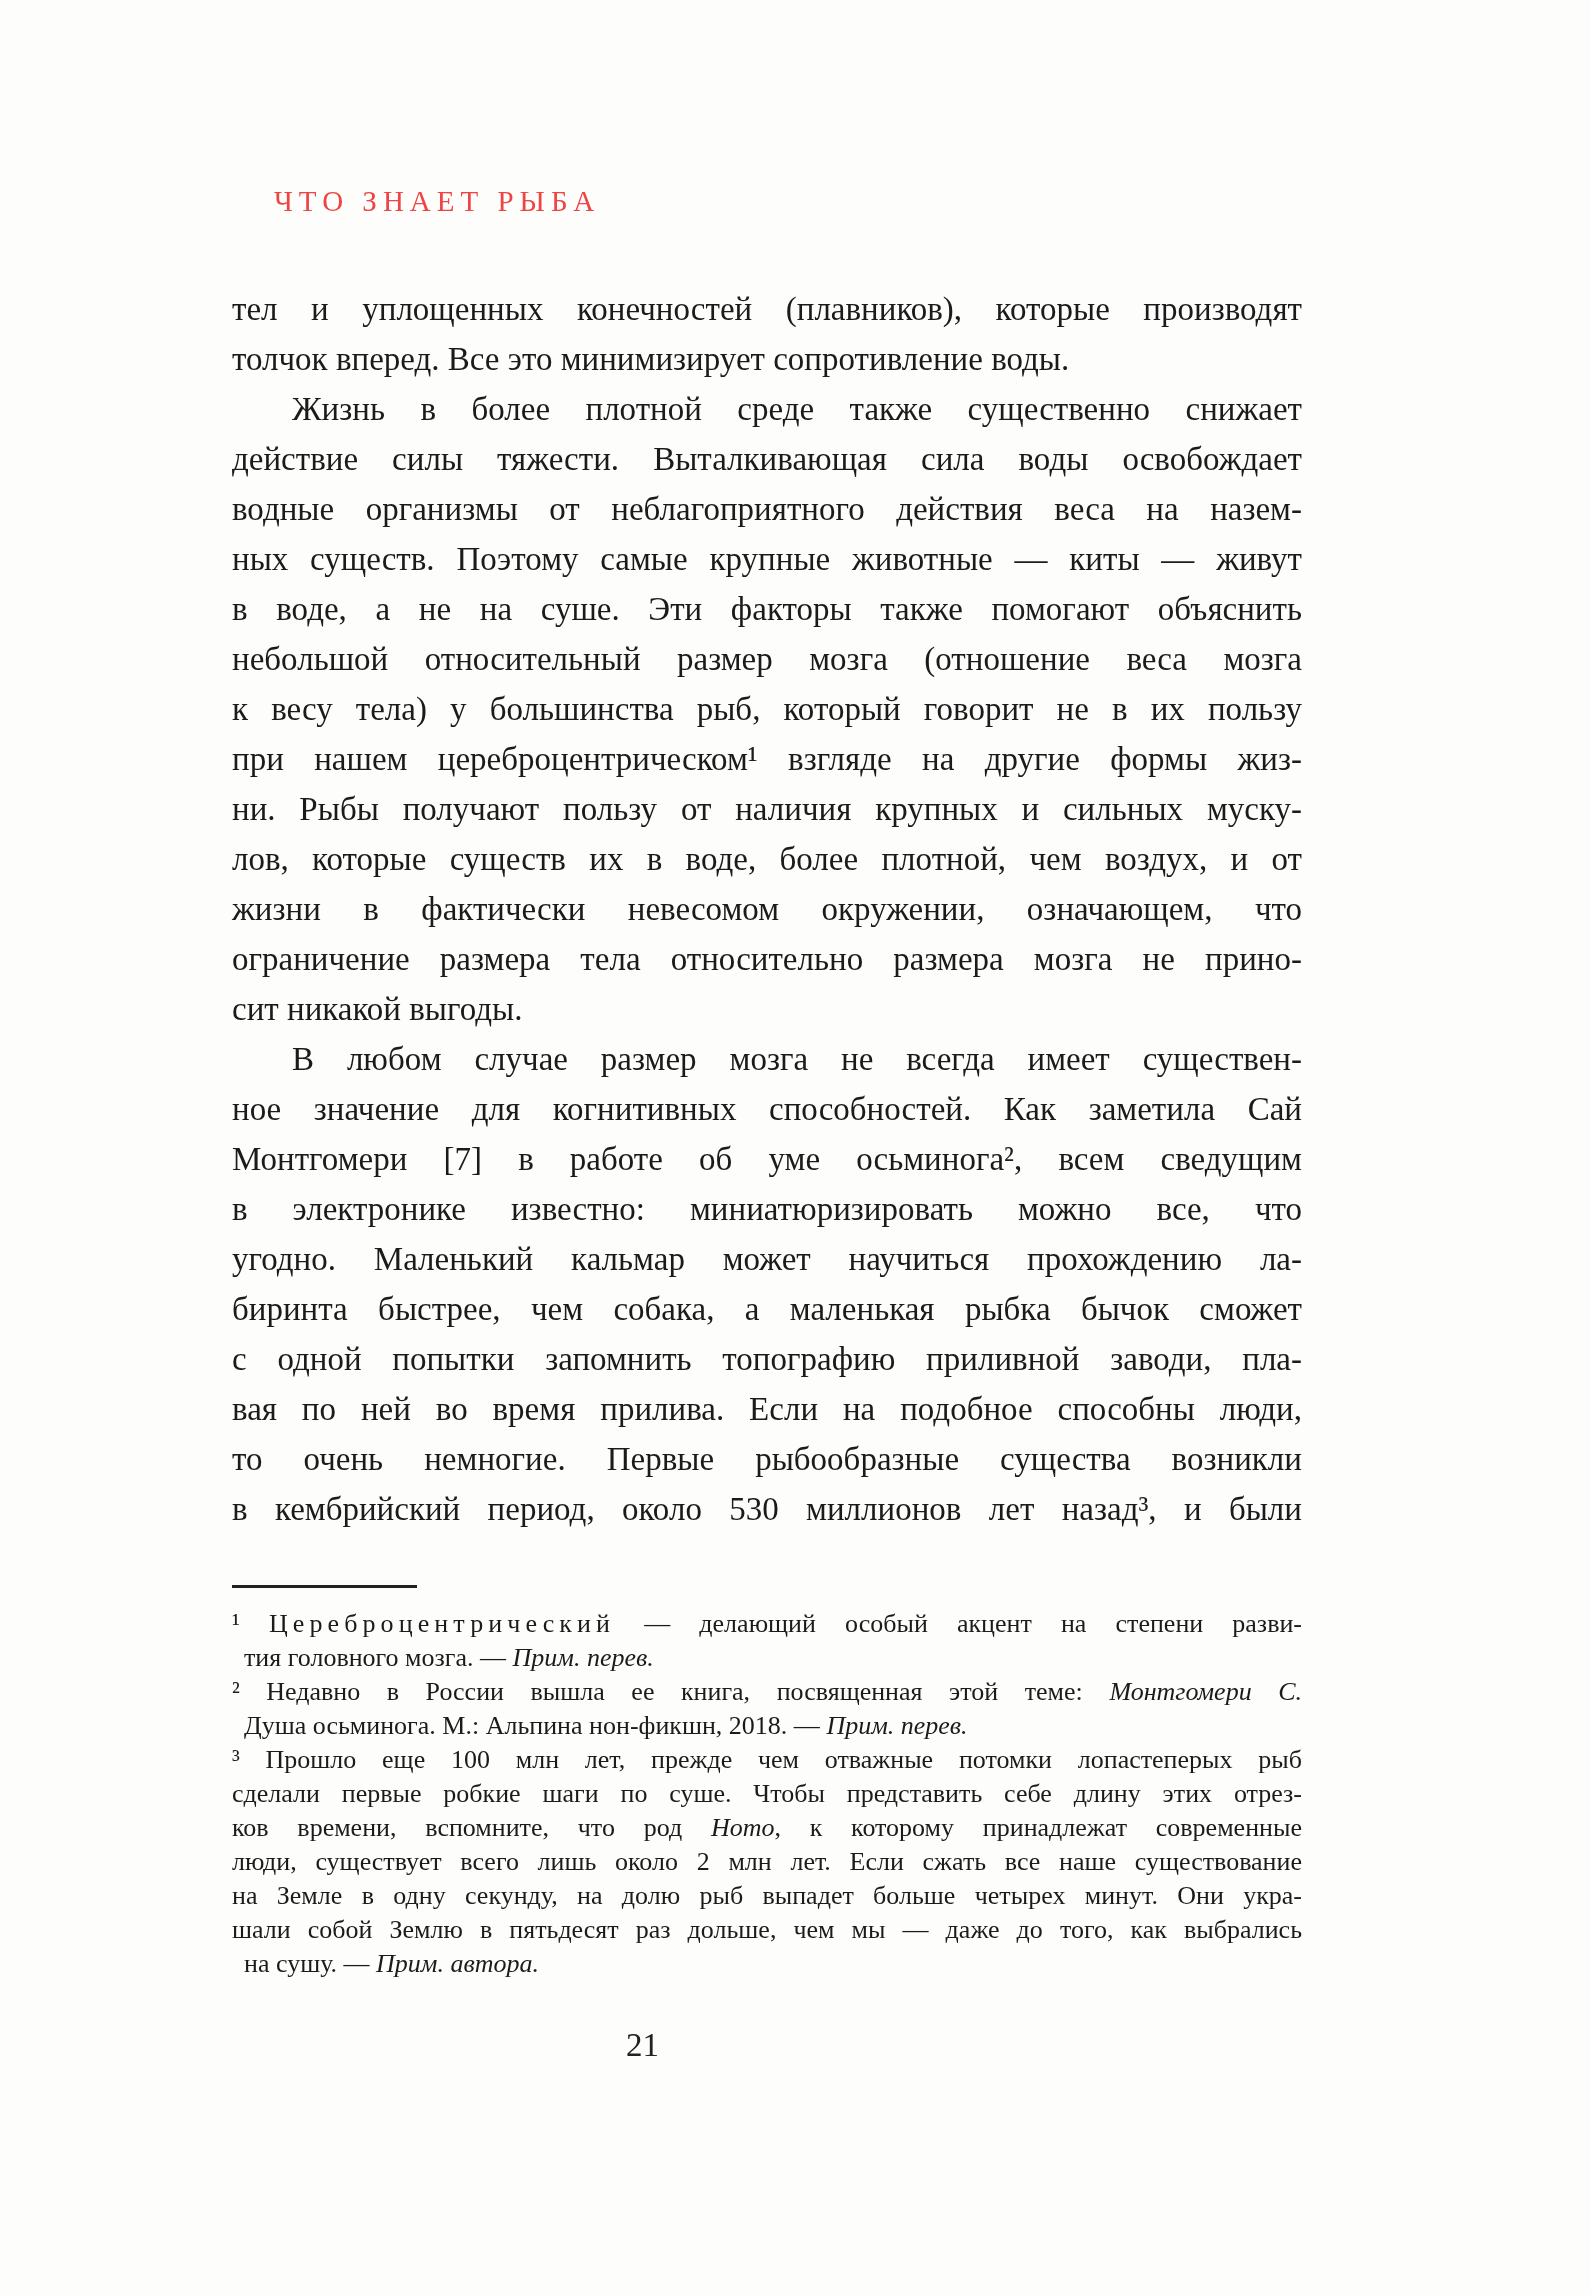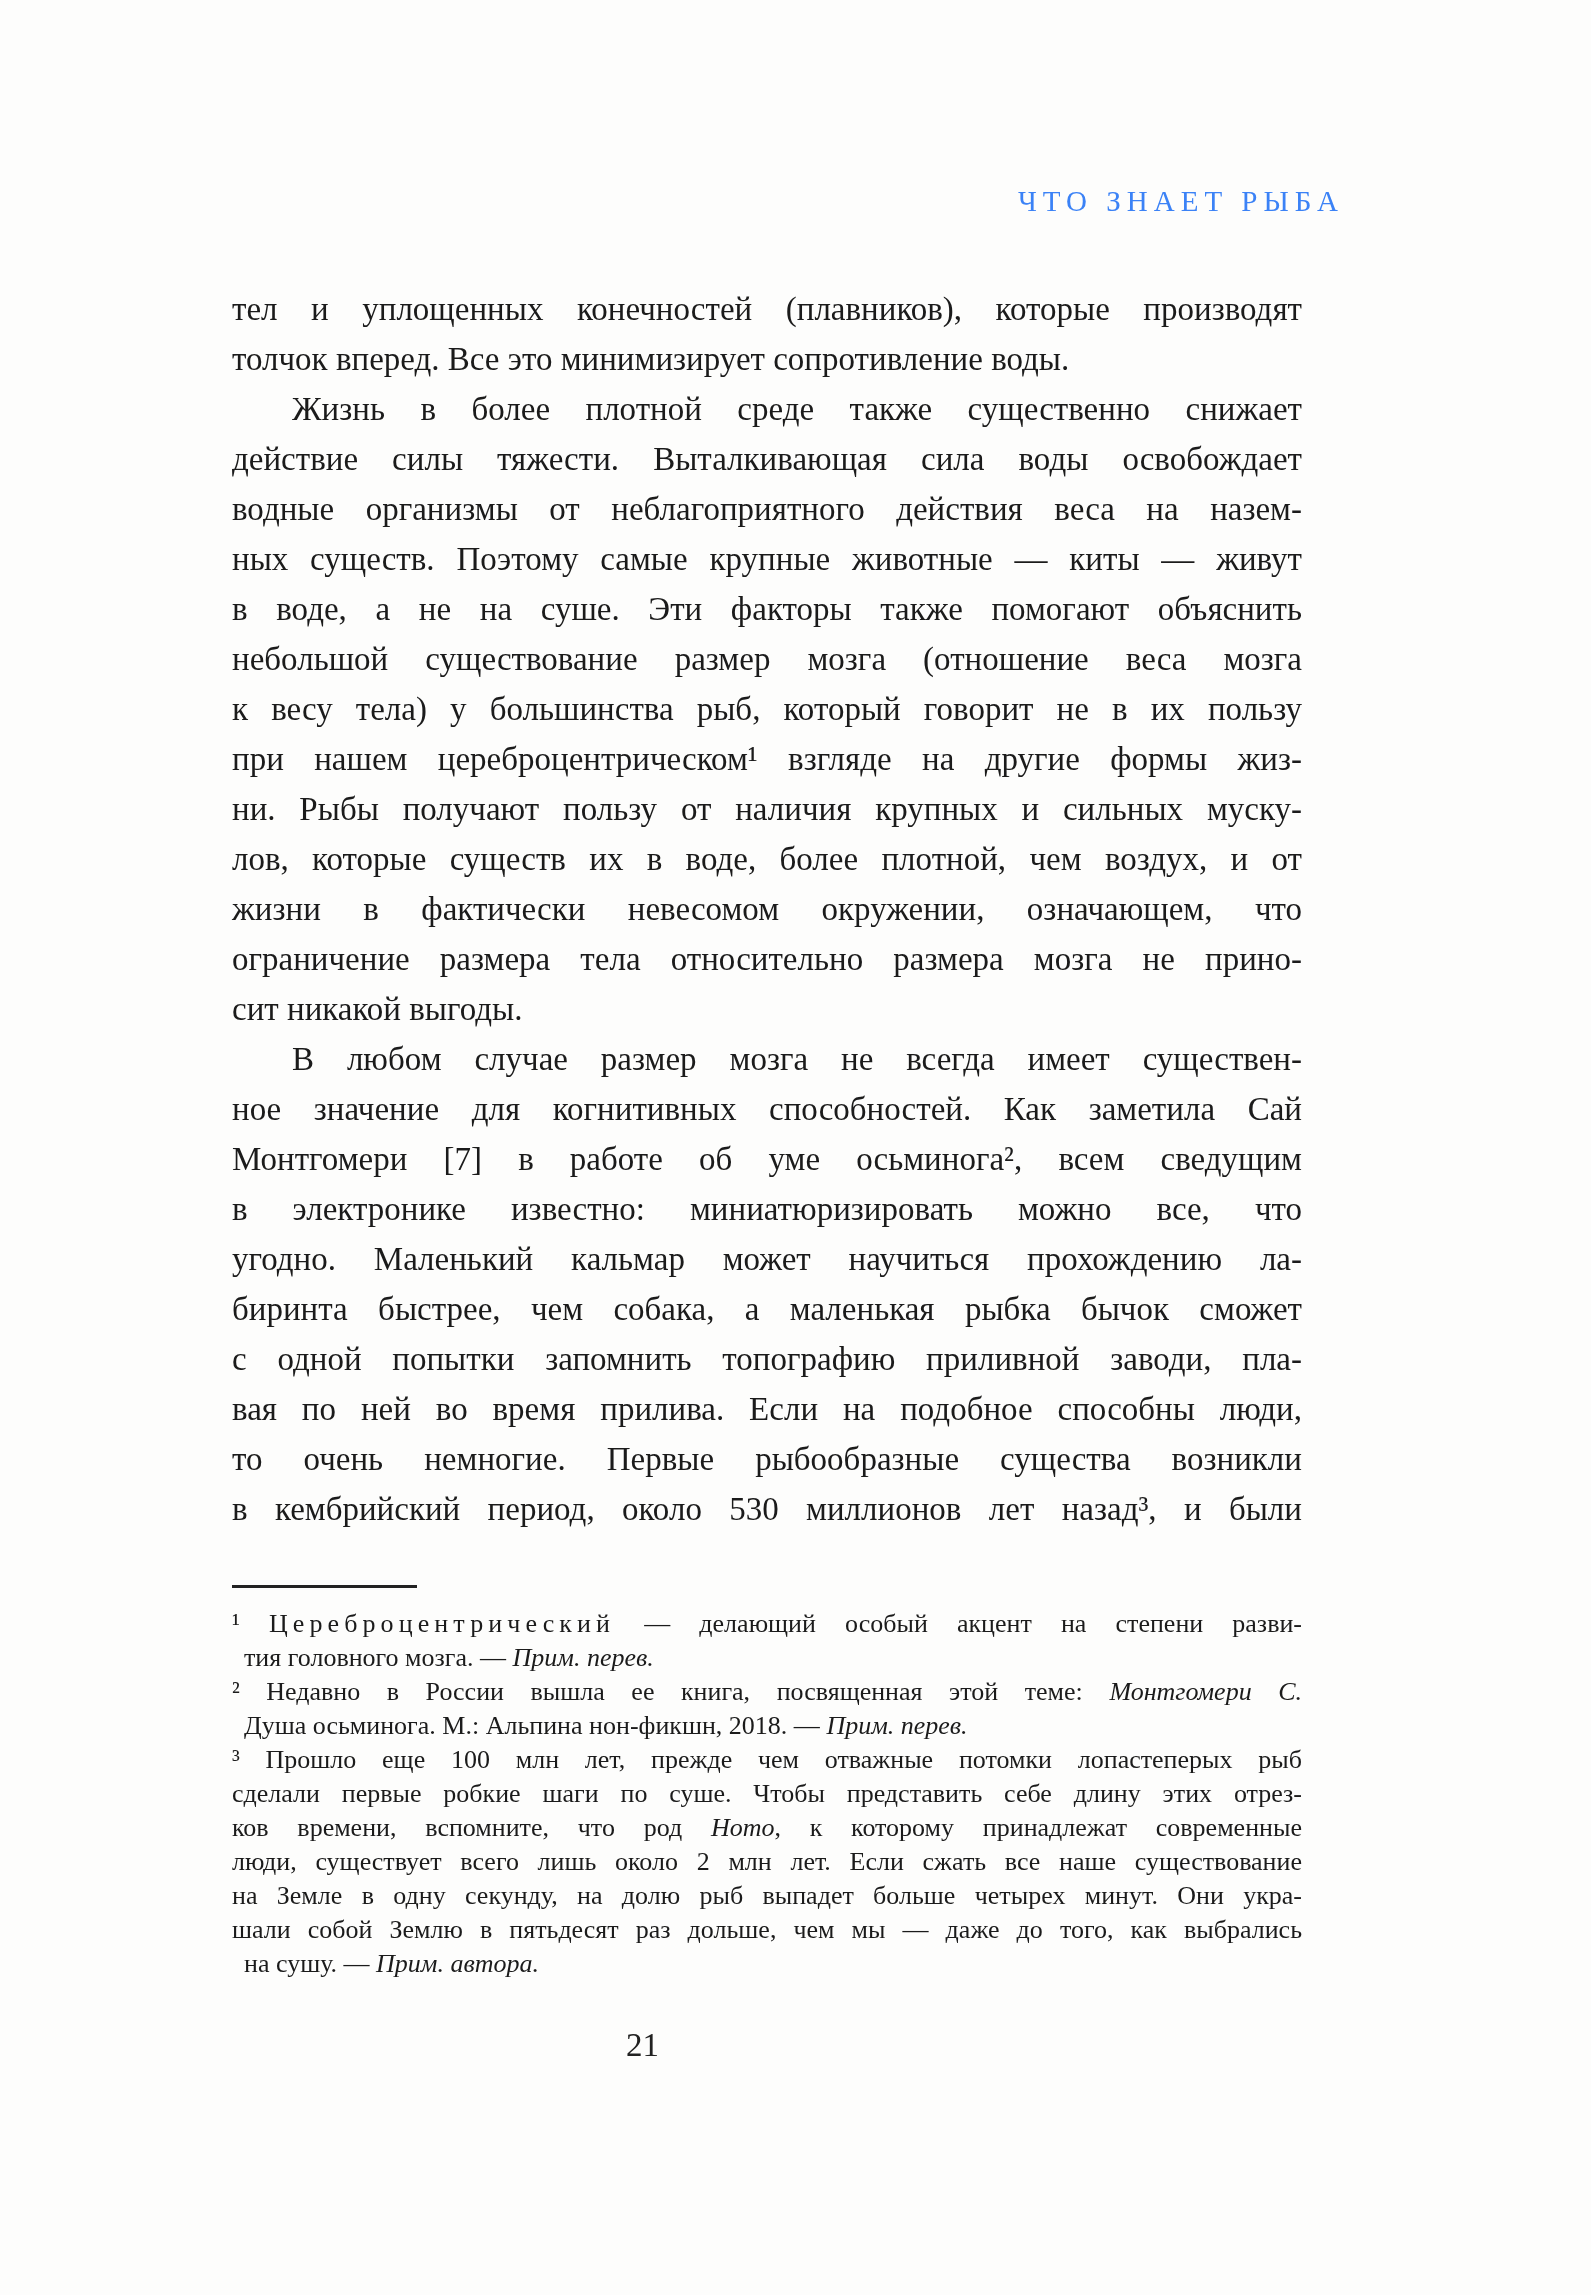--- a/index.html
+++ b/index.html
@@ -8,24 +8,24 @@
     position:relative;
     width:1591px;height:2295px;
     margin:0 auto;
     background:#fdfdfc;
     font-family:"Liberation Serif","DejaVu Serif",serif;
     color:#1b1b1b;
     overflow:hidden;
   }
   .running-head{
     position:absolute;top:182px;left:274px;width:1070px;
-    text-align:right;
+    text-align:left;
     font-size:29px;line-height:38px;
     letter-spacing:6px;
-    color:#3b82f6;
+    color:#ef4444;
     white-space:nowrap;
   }
   .body-text{
     position:absolute;top:284px;left:232px;width:1070px;
     font-size:33px;
   }
   .body-text .line{
     line-height:50px;
     text-align:justify;
     text-align-last:justify;
@@ -67,21 +67,21 @@
       <div>
         <div class="line">тел и уплощенных конечностей (плавников), которые производят</div>
         <div class="line last">толчок вперед. Все это минимизирует сопротивление воды.</div>
       </div>
       <div>
         <div class="line indent">Жизнь в более плотной среде также существенно снижает</div>
         <div class="line">действие силы тяжести. Выталкивающая сила воды освобождает</div>
         <div class="line">водные организмы от неблагоприятного действия веса на назем-</div>
         <div class="line">ных существ. Поэтому самые крупные животные — киты — живут</div>
         <div class="line">в воде, а не на суше. Эти факторы также помогают объяснить</div>
-        <div class="line">небольшой существование размер мозга (отношение веса мозга</div>
+        <div class="line">небольшой относительный размер мозга (отношение веса мозга</div>
         <div class="line">к весу тела) у большинства рыб, который говорит не в их пользу</div>
         <div class="line">при нашем цереброцентрическом¹ взгляде на другие формы жиз-</div>
         <div class="line">ни. Рыбы получают пользу от наличия крупных и сильных муску-</div>
         <div class="line">лов, которые существ их в воде, более плотной, чем воздух, и от</div>
         <div class="line">жизни в фактически невесомом окружении, означающем, что</div>
         <div class="line">ограничение размера тела относительно размера мозга не прино-</div>
         <div class="line last">сит никакой выгоды.</div>
       </div>
       <div>
         <div class="line indent">В любом случае размер мозга не всегда имеет существен-</div>

